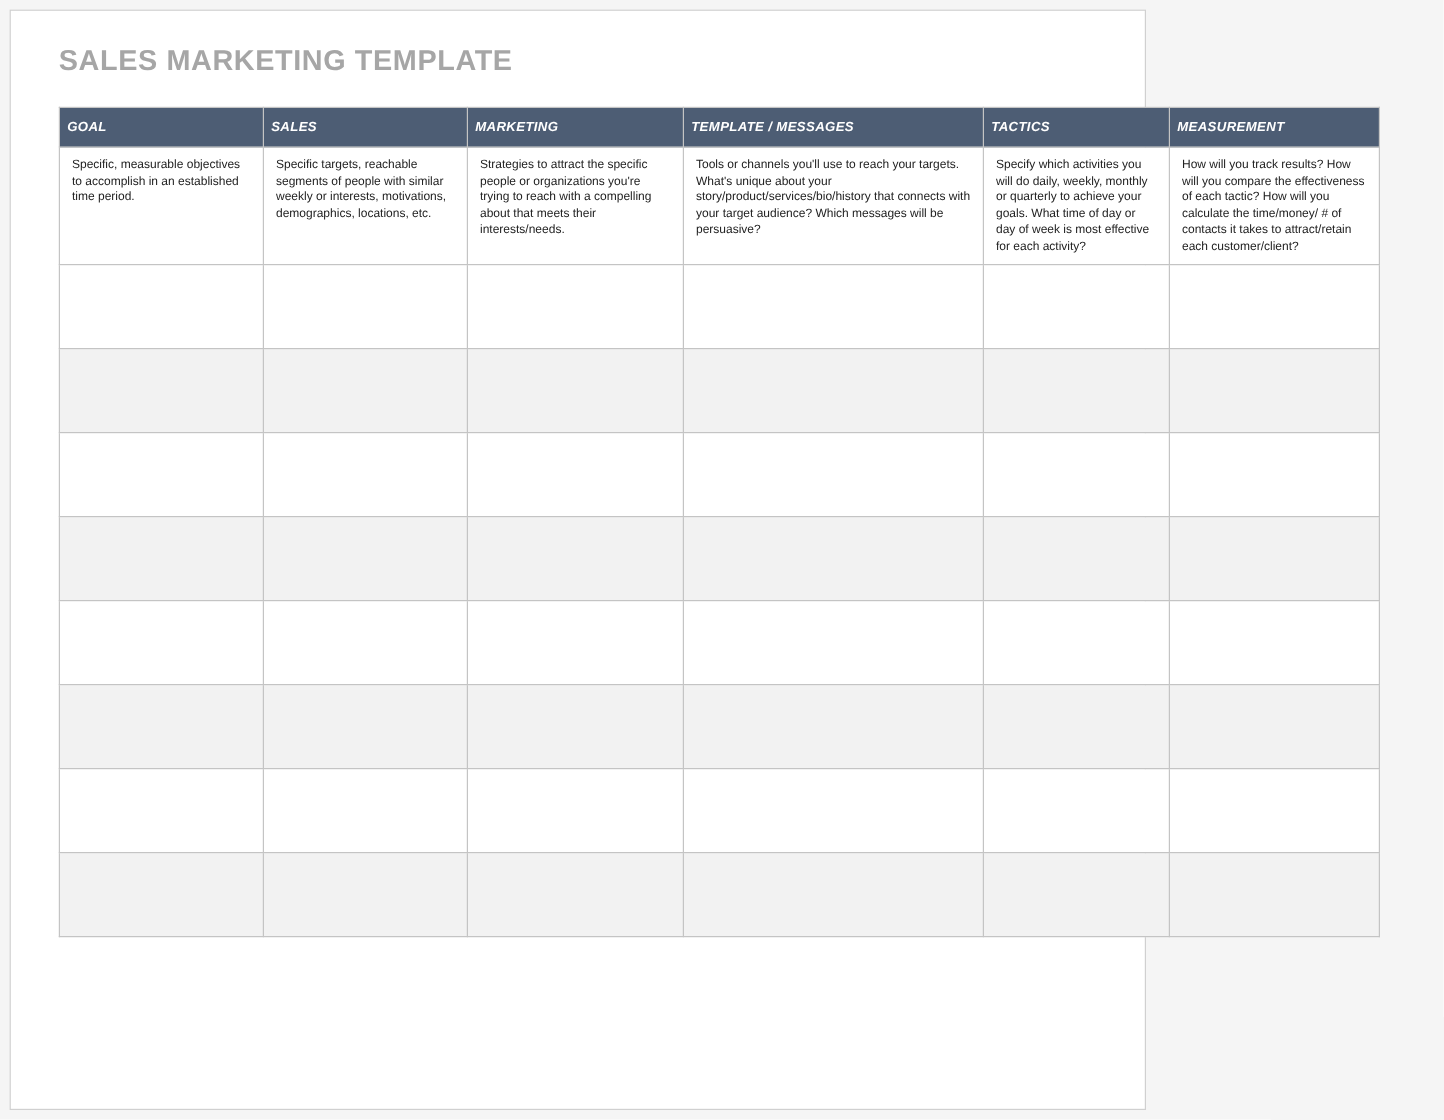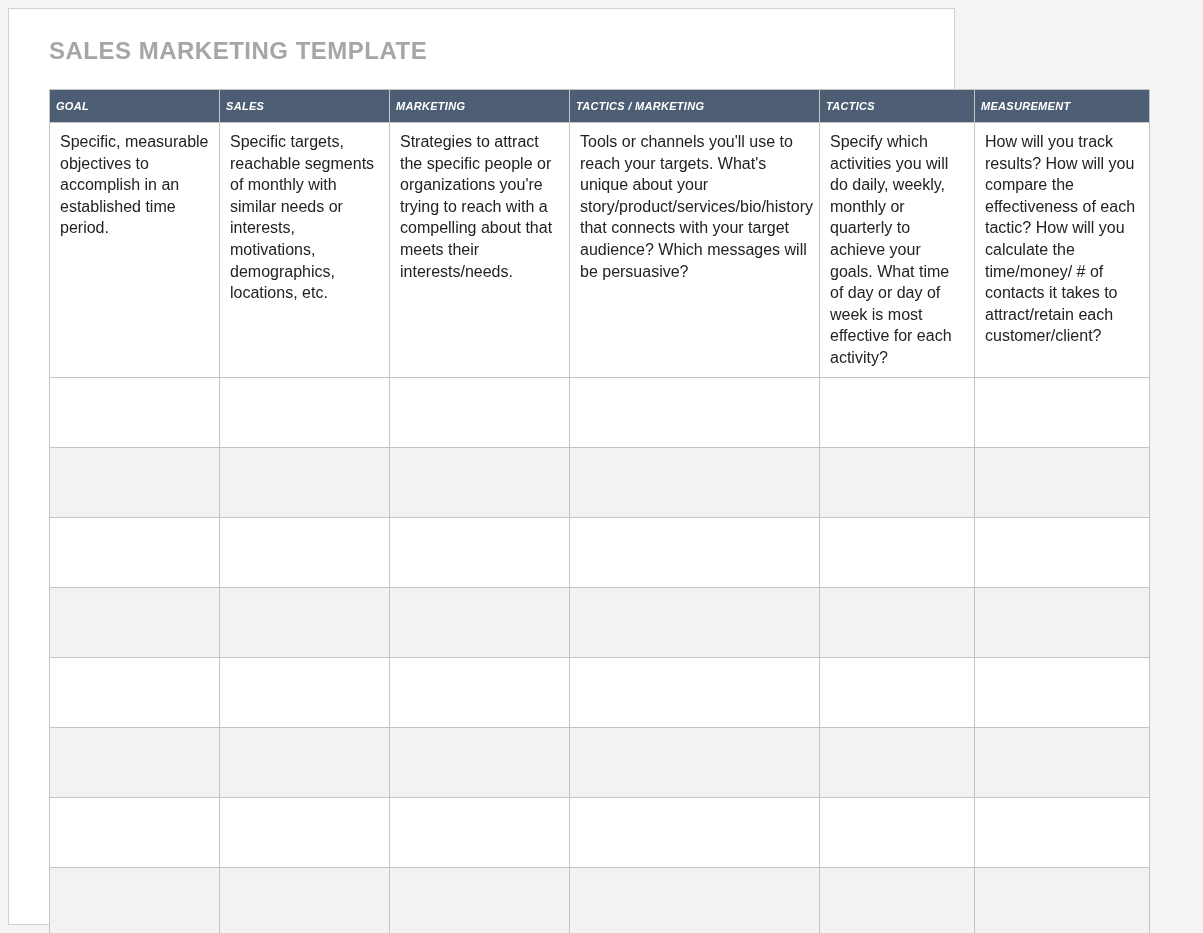--- a/index.html
+++ b/index.html
@@ -39,21 +39,21 @@
       font-weight: bold;
       text-align: left;
       padding: 10px 6px;
       border: 1px solid #c4c4c4;
       letter-spacing: 0.3px;
       font-style: italic;
     }
     td {
       border: 1px solid #c4c4c4;
       padding: 8px 10px;
-      font-size: 16px;
+      font-size: 10px;
       color: #222;
       vertical-align: top;
       line-height: 1.35;
     }
     tr.desc-row td {
       background: #ffffff;
       height: auto;
     }
     tr.data-row td {
       height: 70px;
@@ -85,29 +85,29 @@
         <col class="c3">
         <col class="c4">
         <col class="c5">
         <col class="c6">
     </colgroup>
     <thead>
       <tr>
         <th>GOAL</th>
         <th>SALES</th>
         <th>MARKETING</th>
-        <th>TACTICS / MARKETING</th>
+        <th>TEMPLATE / MESSAGES</th>
         <th>TACTICS</th>
         <th>MEASUREMENT</th>
       </tr>
     </thead>
     <tbody>
       <tr class="desc-row">
         <td>Specific, measurable objectives to accomplish in an established time period.</td>
-        <td>Specific targets, reachable segments of monthly with similar needs or interests, motivations, demographics, locations, etc.</td>
+        <td>Specific targets, reachable segments of people with similar weekly or interests, motivations, demographics, locations, etc.</td>
         <td>Strategies to attract the specific people or organizations you're trying to reach with a compelling about that meets their interests/needs.</td>
         <td>Tools or channels you'll use to reach your targets. What's unique about your story/product/services/bio/history that connects with your target audience? Which messages will be persuasive?</td>
         <td>Specify which activities you will do daily, weekly, monthly or quarterly to achieve your goals. What time of day or day of week is most effective for each activity?</td>
         <td>How will you track results? How will you compare the effectiveness of each tactic? How will you calculate the time/money/ # of contacts it takes to attract/retain each customer/client?</td>
       </tr>
       <tr class="data-row">
         <td></td>
         <td></td>
         <td></td>
         <td></td>

